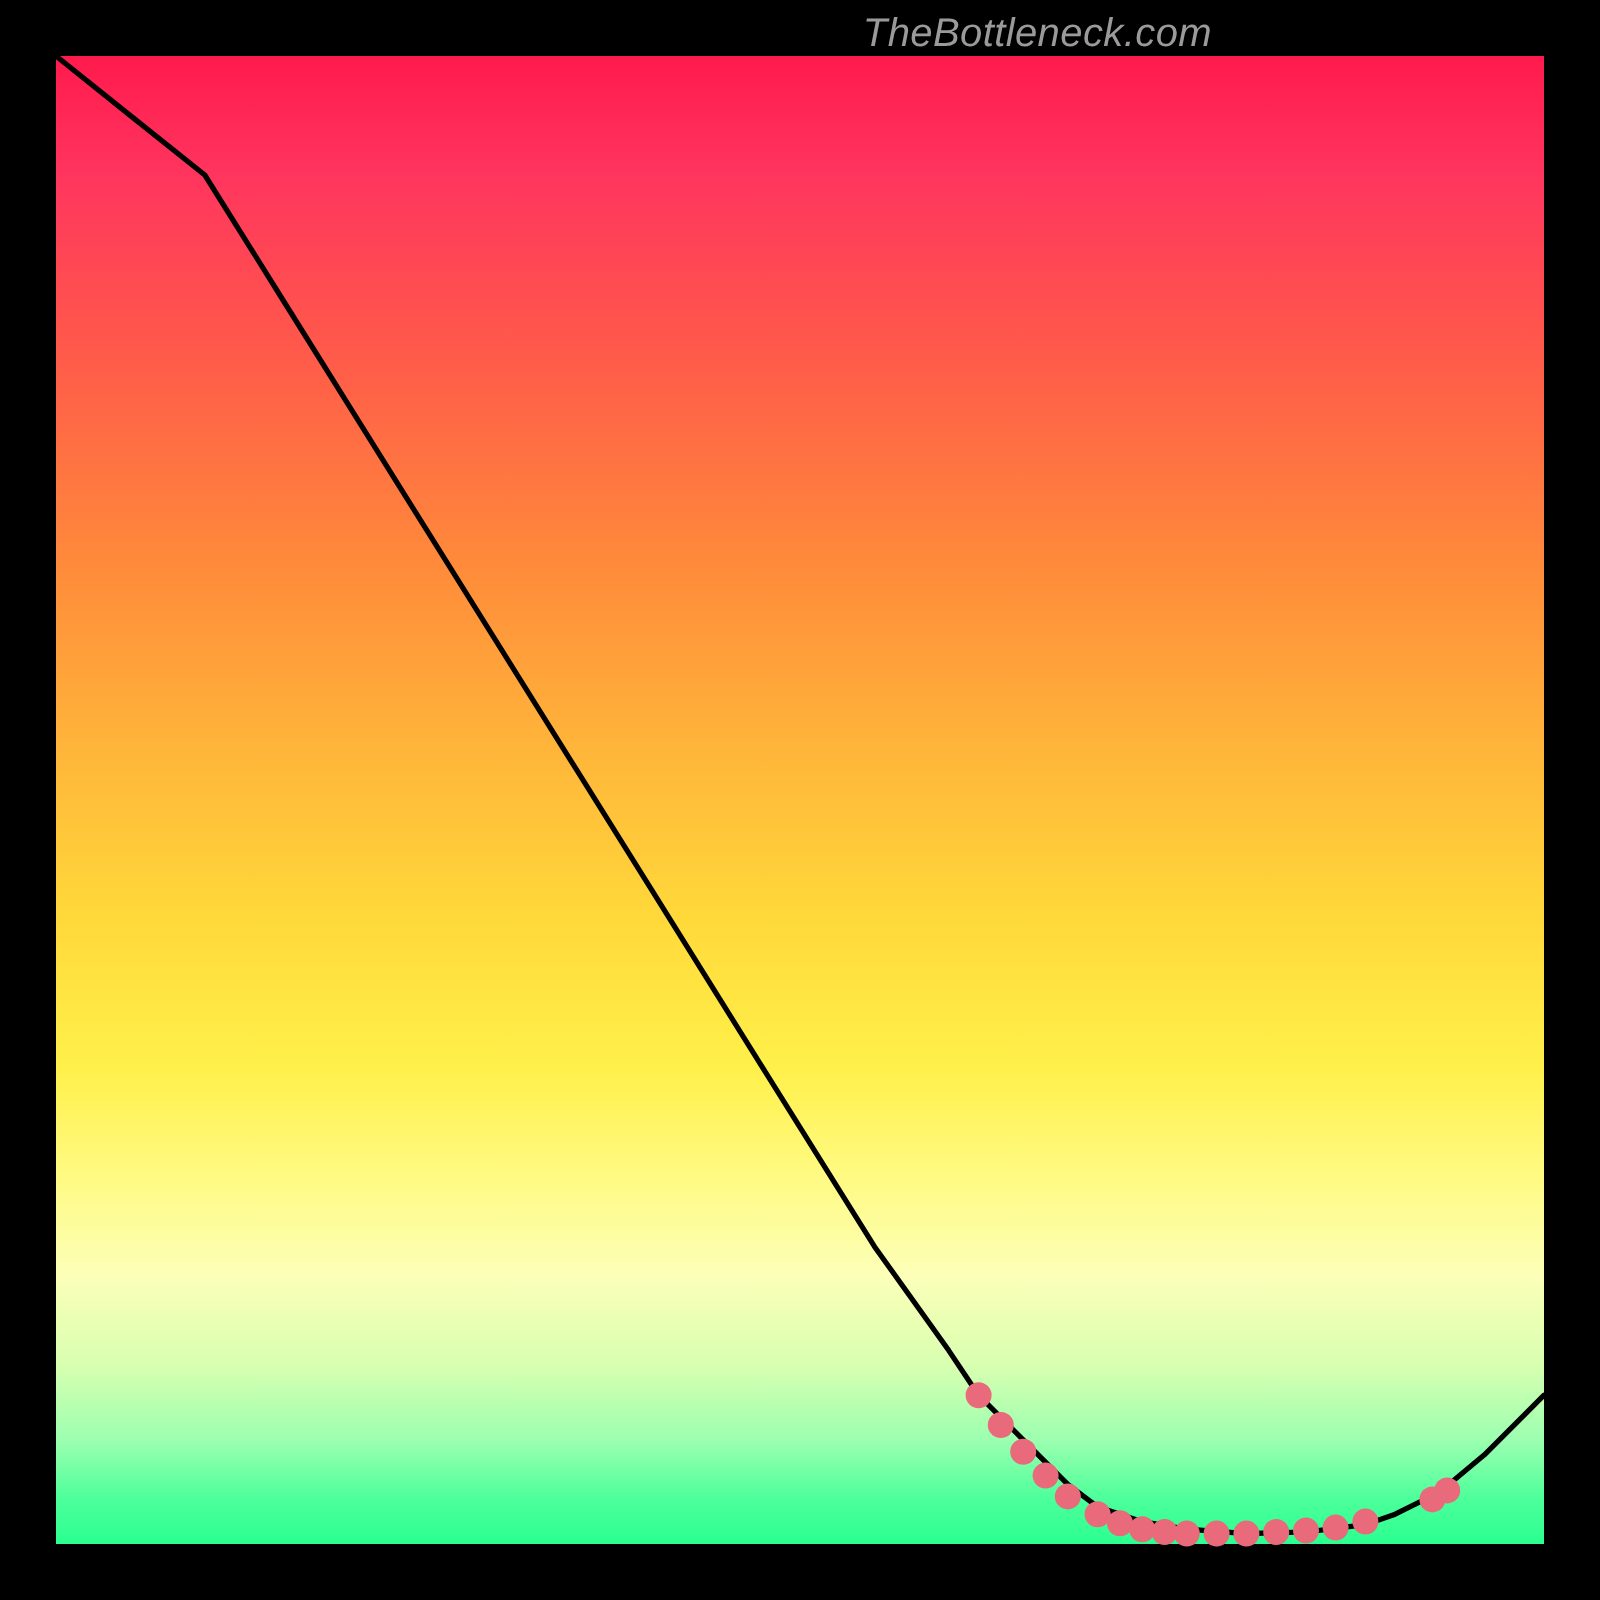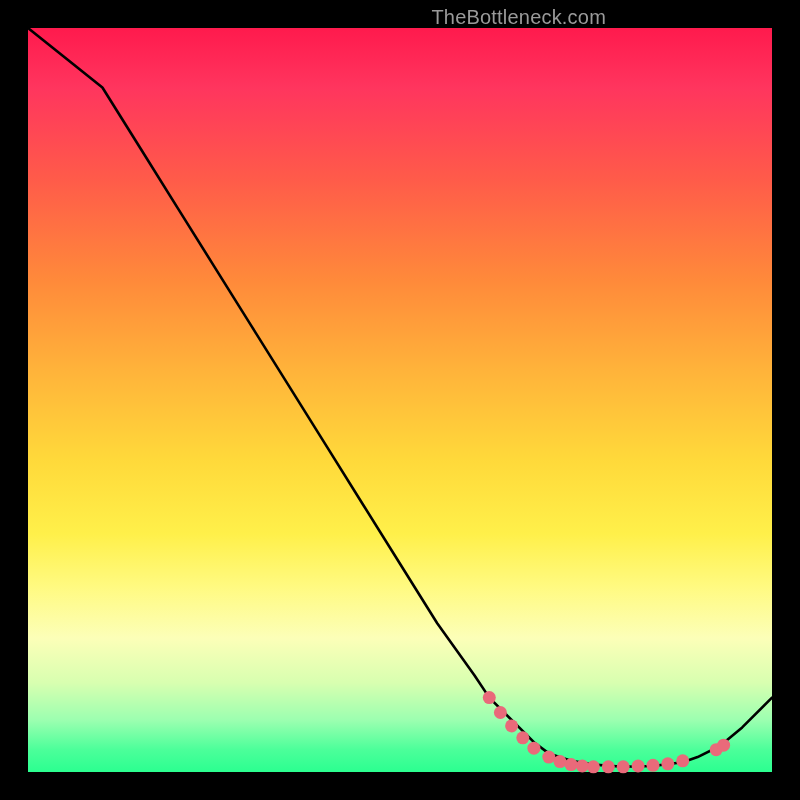--- a/index.html
+++ b/index.html
@@ -11,20 +11,21 @@
     overflow: hidden;
     font-family: Arial, Helvetica, sans-serif;
   }
   .frame {
     position: absolute;
     left: 0;
     top: 0;
     width: 636px;
     height: 800px;
     background: #000;
+    font-style: italic;
   }
   .plot {
     position: absolute;
     left: 28px;
     top: 28px;
     width: 744px;
     height: 744px;
     
     background: linear-gradient(
       to bottom,

